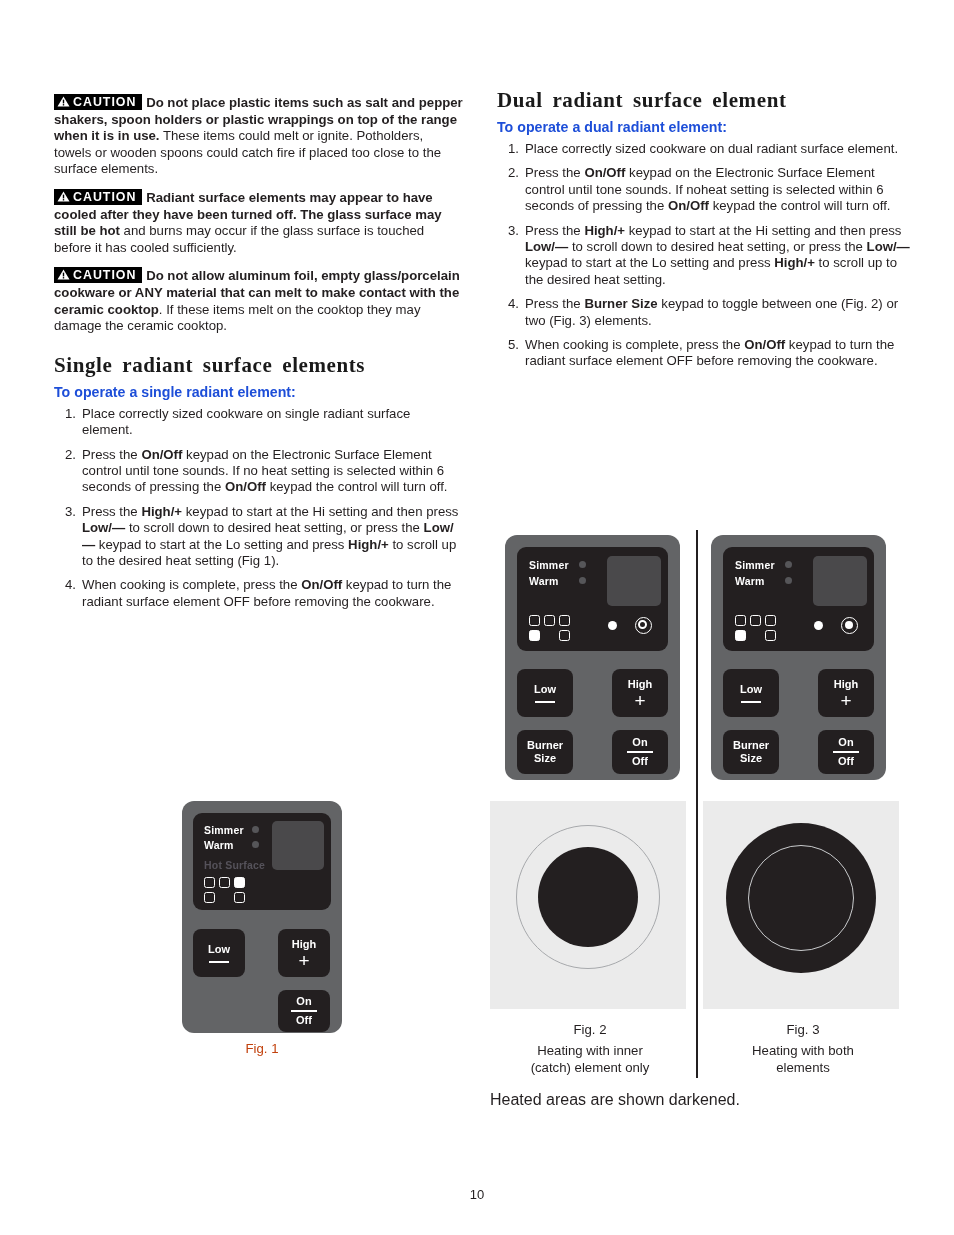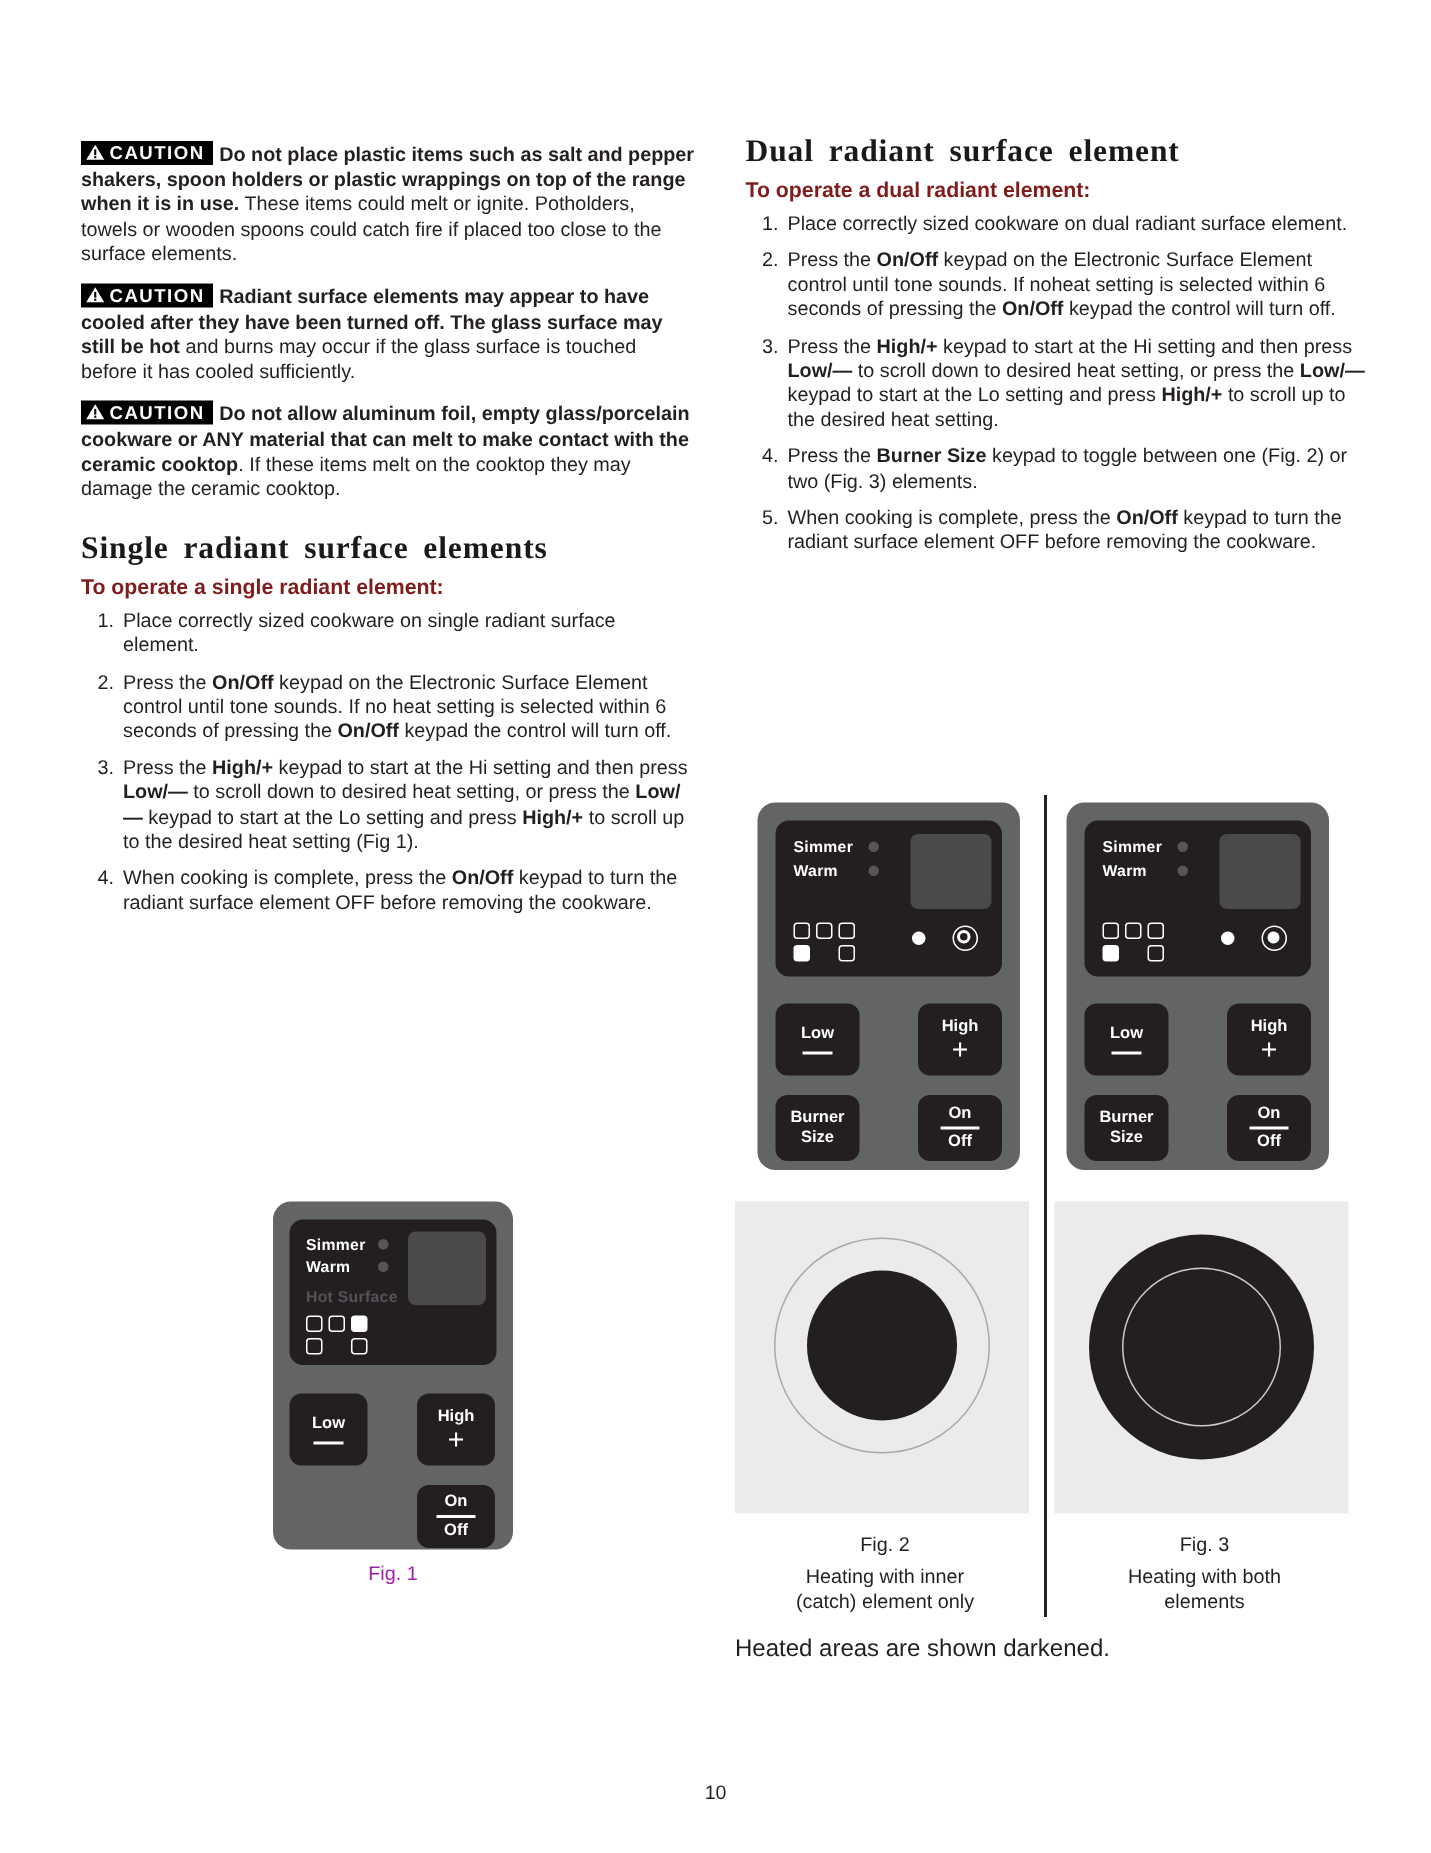--- a/index.html
+++ b/index.html
@@ -86,21 +86,21 @@
     font-weight: bold;
     font-size: 21px;
     letter-spacing: 0.6px;
     color: #1a1a1a;
     margin: 18px 0 6px 0;
     word-spacing: 4px;
   }
   .sub-head {
     font-size: 14.2px;
     font-weight: bold;
-    color: #7f1d1d;
+    color: #1d4ed8;
     margin: 0 0 6px 0;
   }
 
   
   ol.steps {
     list-style: none;
     margin: 0;
     padding: 0;
   }
   ol.steps > li {
@@ -124,21 +124,21 @@
   .fig1-wrap {
     position: absolute;
     left: 182px;
     top: 801px;
     width: 160px;
   }
   .fig-caption {
     text-align: center;
     font-size: 13.2px;
     line-height: 16.6px;
-    color: #a21caf;
+    color: #c2410c;
     margin-top: 8px;
   }
 
   
   .panel {
     background: #636466;
     border-radius: 12px;
     position: relative;
     box-sizing: border-box;
   }

